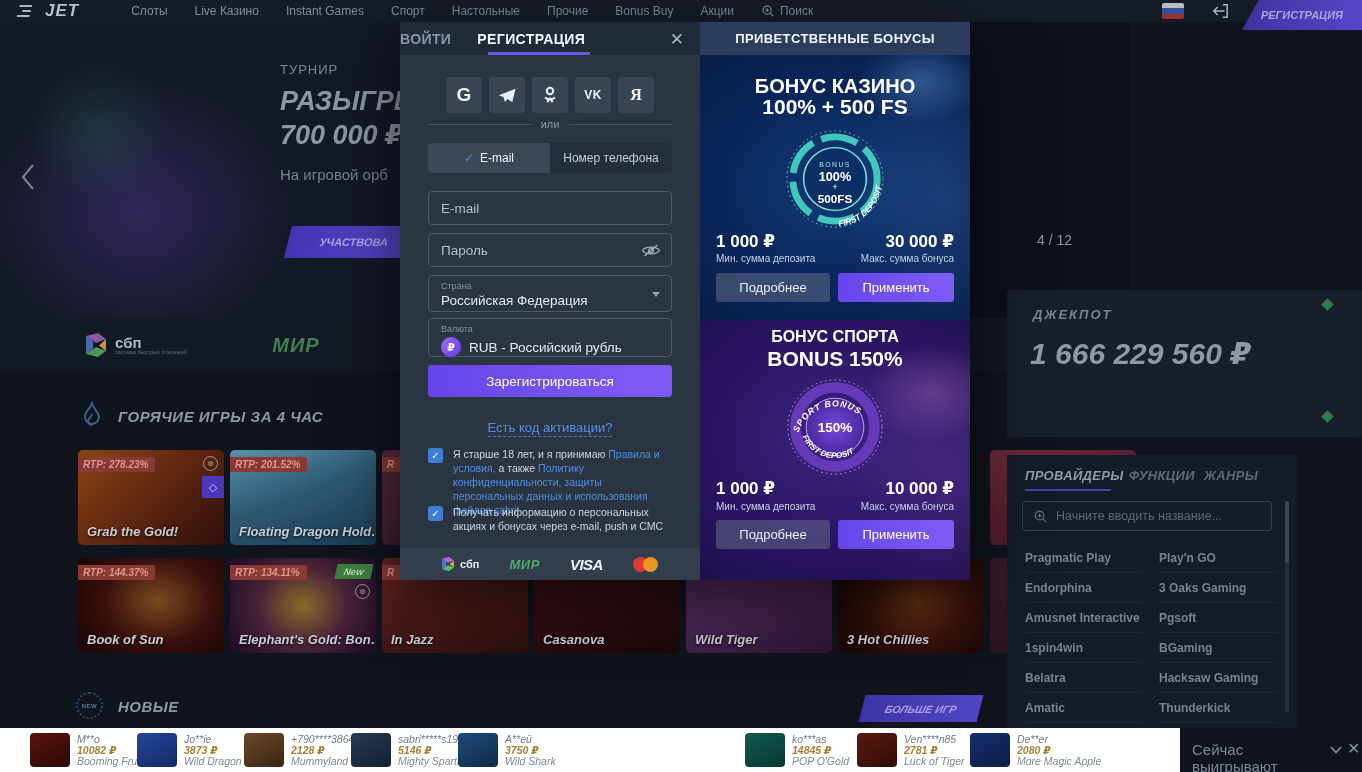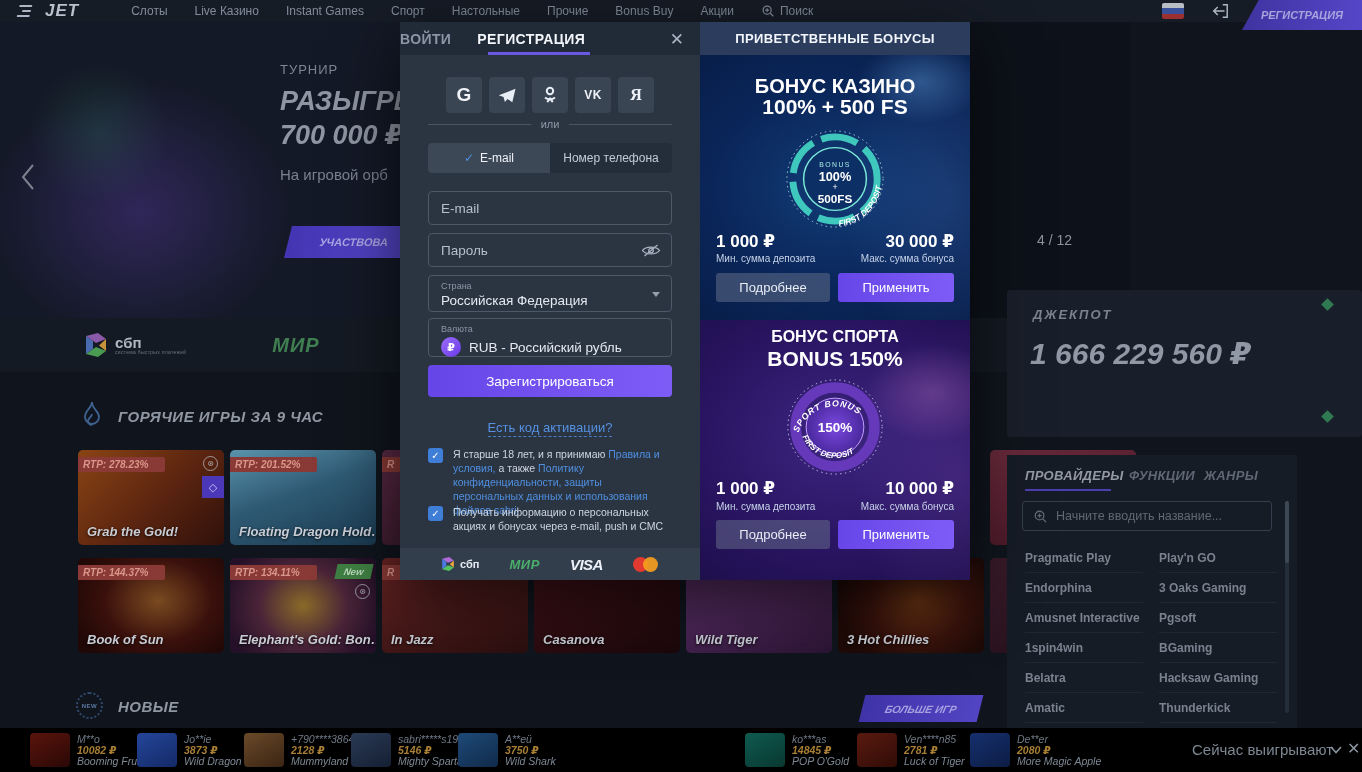--- a/index.html
+++ b/index.html
@@ -54,21 +54,21 @@
   .sectitle{position:absolute;font-style:italic;font-weight:900;font-size:15px;letter-spacing:.5px;color:#8f97a3}
   .newcirc{position:absolute;left:76px;top:692px;width:27px;height:27px;border:2px dotted #2f4a6e;border-radius:50%;
     display:flex;align-items:center;justify-content:center;font-size:6px;font-weight:700;color:#5a7aa0;letter-spacing:.5px}
   .morebtn{position:absolute;left:862px;top:695px;width:118px;height:27px;background:linear-gradient(90deg,#3f33a8,#5245c4);
     transform:skewX(-14deg);display:flex;align-items:center;justify-content:center;font-style:italic;font-weight:700;font-size:10.5px;color:#a8a0e0;cursor:pointer}
 
   
   .tile{position:absolute;width:146px;height:95px;border-radius:5px;overflow:hidden;cursor:pointer;background:#1a1f29}
   .tile .art{position:absolute;inset:0}
   .gname{position:absolute;left:9px;bottom:6px;font-style:italic;font-weight:700;font-size:13px;color:#c8ccd4;text-shadow:0 1px 3px rgba(0,0,0,.85);white-space:nowrap}
-  .rtp{position:absolute;top:7px;left:0;background:#8a3a36;color:#d9968a;font-style:italic;font-weight:700;font-size:10px;padding:2px 17px 2px 5px;border-radius:0 2px 2px 0;white-space:nowrap}
+  .rtp{position:absolute;top:7px;left:0;background:#8a3a36;color:#d9968a;font-style:italic;font-weight:700;font-size:10px;padding:2px 7px 2px 5px;border-radius:0 2px 2px 0;white-space:nowrap}
   .newb{position:absolute;top:6px;right:4px;background:#3f7f43;color:#bcd9bc;font-style:italic;font-weight:700;font-size:9.5px;padding:2px 8px;transform:skewX(-12deg)}
   .pcirc{position:absolute;top:6px;right:6px;width:15px;height:15px;border:1px solid rgba(200,208,218,.65);border-radius:50%;
     display:flex;align-items:center;justify-content:center;font-size:8px;color:rgba(200,208,218,.75)}
   .dribbon{position:absolute;top:26px;right:0;width:22px;height:22px;background:#4a38b8;display:flex;align-items:center;justify-content:center;color:#cfc7f5;font-size:11px}
 
   
   .ppanel{position:absolute;left:1007px;top:455px;width:290px;height:273px;background:#161c26}
   .ptab{position:absolute;top:13px;font-style:italic;font-weight:900;font-size:13px;color:#5f6875;cursor:pointer;letter-spacing:.3px}
   .ptab.active{color:#949aa5}
   .ptab-underline{position:absolute;left:18px;top:34px;width:86px;height:2px;background:#4a3fae}
@@ -143,21 +143,21 @@
   .btit{position:absolute;width:100%;text-align:center;font-weight:800;color:#fff}
   .bsub2{position:absolute;width:100%;text-align:center;font-weight:800;color:#fff}
   .badgewrap{position:absolute;left:50%;transform:translateX(-50%)}
   .amts{position:absolute;left:16px;right:16px;display:flex;justify-content:space-between;font-weight:800;font-size:17px;color:#fff}
   .amtlabs{position:absolute;left:16px;right:16px;display:flex;justify-content:space-between;font-size:10px;color:#c6d2e8}
   .bbtns{position:absolute;left:16px;right:16px;display:flex;justify-content:space-between}
   .bdetail{width:114px;height:29px;background:rgba(108,120,142,.48);border-radius:3px;display:flex;align-items:center;justify-content:center;font-size:13px;color:#e8edf5;cursor:pointer}
   .bapply{width:116px;height:29px;background:linear-gradient(90deg,#6646e8,#7e5cf6);border-radius:3px;display:flex;align-items:center;justify-content:center;font-size:13px;color:#fff;cursor:pointer}
 
   
-  .ticker{position:absolute;left:0;top:728px;width:1362px;height:44px;background:#000000;z-index:8}
+  .ticker{position:absolute;left:0;top:728px;width:1180px;height:44px;background:#ffffff;z-index:8}
   .titem{position:absolute;top:5px;display:flex;gap:7px;cursor:pointer}
   .thumb{width:40px;height:34px;border-radius:4px;flex:0 0 40px}
   .tcol{display:flex;flex-direction:column;justify-content:center;line-height:11px;white-space:nowrap}
   .tuser{font-style:italic;font-size:10.5px;color:#707a87}
   .tamt{font-style:italic;font-weight:700;font-size:10.5px;color:#a87f35}
   .tgame{font-style:italic;font-size:10.5px;color:#7e8894}
   .tlabel{position:absolute;left:1192px;top:13px;font-size:15px;color:#7e8894}
   .tchev{position:absolute;left:1330px;top:18px}
   .tclose{position:absolute;left:1347px;top:11px;font-size:16px;color:#8a939f;cursor:pointer}
 </style>
@@ -247,21 +247,21 @@
     <div class="jlabel">ДЖЕКПОТ</div>
     <div class="jvalue">1 666 229 560 ₽</div>
     <i class="jgem" style="left:316px;top:10px"></i>
     <i class="jgem" style="left:316px;top:122px"></i>
   </div>
 
   <svg class="abs" style="left:80px;top:400px" width="24" height="28" viewBox="0 0 24 28" fill="none" stroke="#3f6290" stroke-width="1.8">
     <path d="M12 2 C12 8 5 10 5 17 a7 7 0 0 0 14 0 C19 11 12 9 12 2 Z"></path>
       <path d="M12 25 a4 4 0 0 1-4-4 c0-3 4-4 4-7"></path>
     </svg>
-  <div class="sectitle" style="left:118px;top:408px">ГОРЯЧИЕ ИГРЫ ЗА 9 ЧАС</div>
+  <div class="sectitle" style="left:118px;top:408px">ГОРЯЧИЕ ИГРЫ ЗА 4 ЧАС</div>
 
   <div class="tile" style="left:78px;top:450px">
     <div class="art" style="background:linear-gradient(135deg,#8a4414,#5a2410 55%,#30100a);"></div>
     <span class="pcirc">⊛</span>
     <span class="dribbon">◇</span>
     <span class="rtp">RTP: 278.23%</span>
     <span class="gname">Grab the Gold!</span>
   </div>
   <div class="tile" style="left:230px;top:450px">
     <div class="art" style="background:linear-gradient(160deg,#5a93ac,#2f5a74 45%,#1a3a50);"></div>

